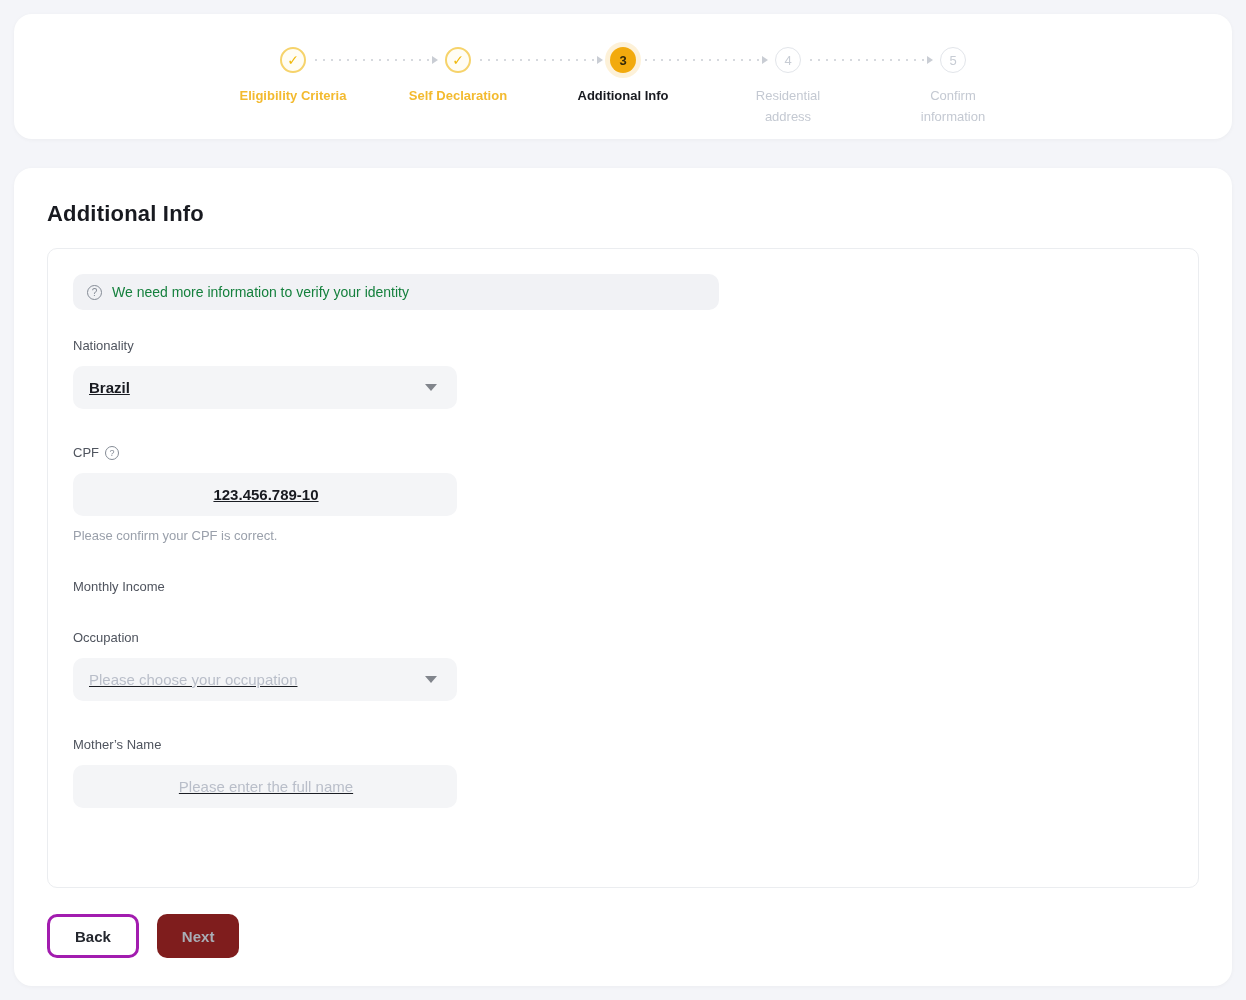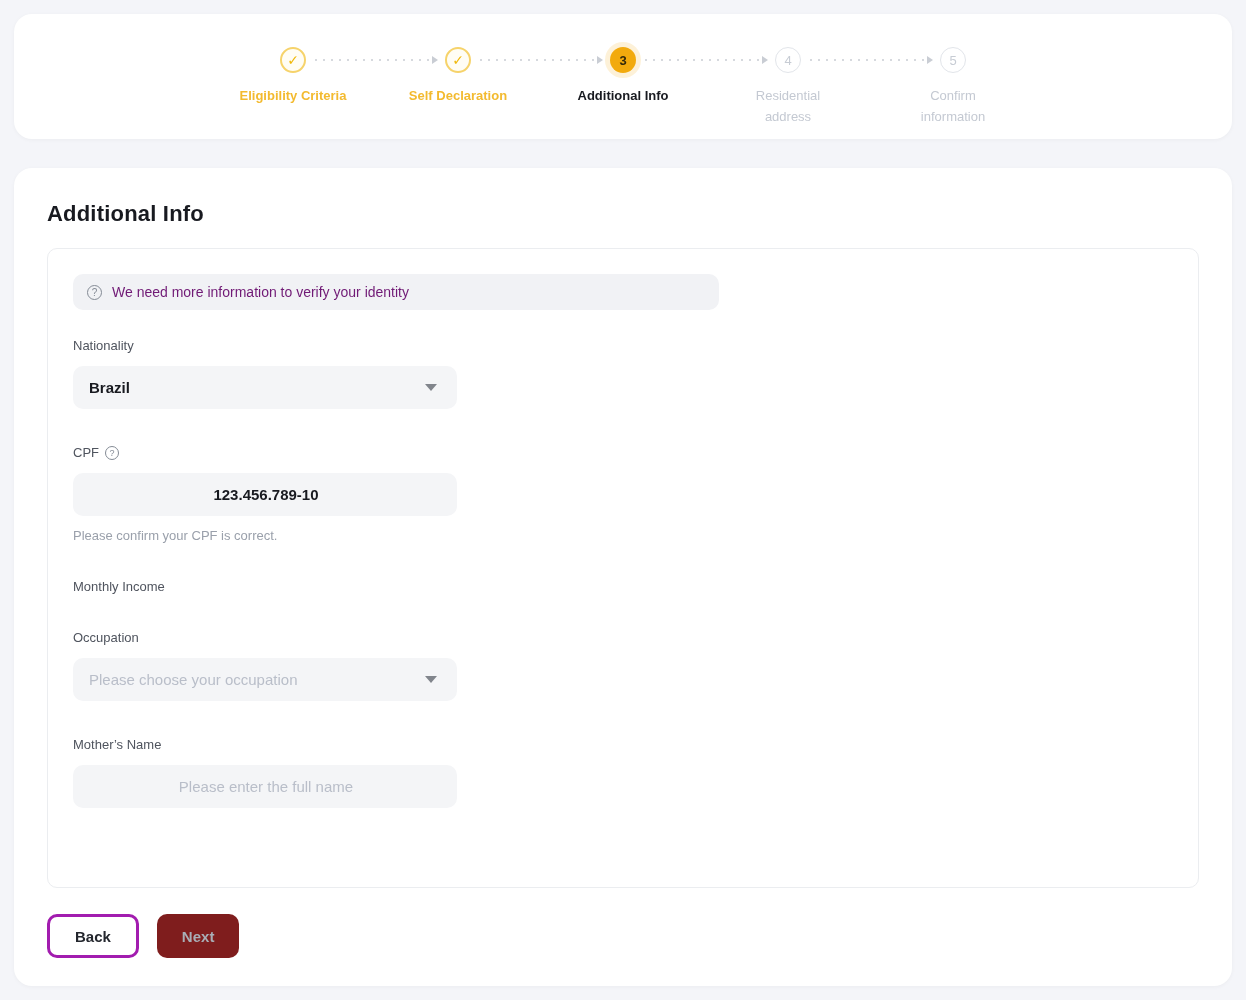--- a/index.html
+++ b/index.html
@@ -118,40 +118,41 @@
     width: 15px; height: 15px;
     border: 1px solid #848b95;
     border-radius: 50%;
     color: #848b95;
     font-size: 10px;
     display: inline-flex;
     align-items: center;
     justify-content: center;
     flex-shrink: 0;
   }
-  .banner-text { font-size: 14px; color: #701a75; }
+  .banner-text { font-size: 14px; color: #15803d; }
   .field-group { margin-top: 28px; }
   .field-group + .field-group { margin-top: 36px; }
   .field-label {
     font-size: 13px;
     color: #4f545e;
     margin-bottom: 13px;
     display: flex;
     align-items: center;
     gap: 6px;
   }
   .field-label .q-icon { width: 14px; height: 14px; font-size: 9px; }
   .input-box {
     width: 384px;
     height: 43px;
     background: #f4f5f7;
     border-radius: 10px;
     display: flex;
     align-items: center;
     padding: 0 14px 0 16px;
+    text-decoration: underline;
   }
   .input-box input {
     flex: 1;
     min-width: 0;
     border: none;
     background: transparent;
     outline: none;
     font-family: "Liberation Sans", "DejaVu Sans", sans-serif;
     font-size: 15px;
     font-weight: bold;

